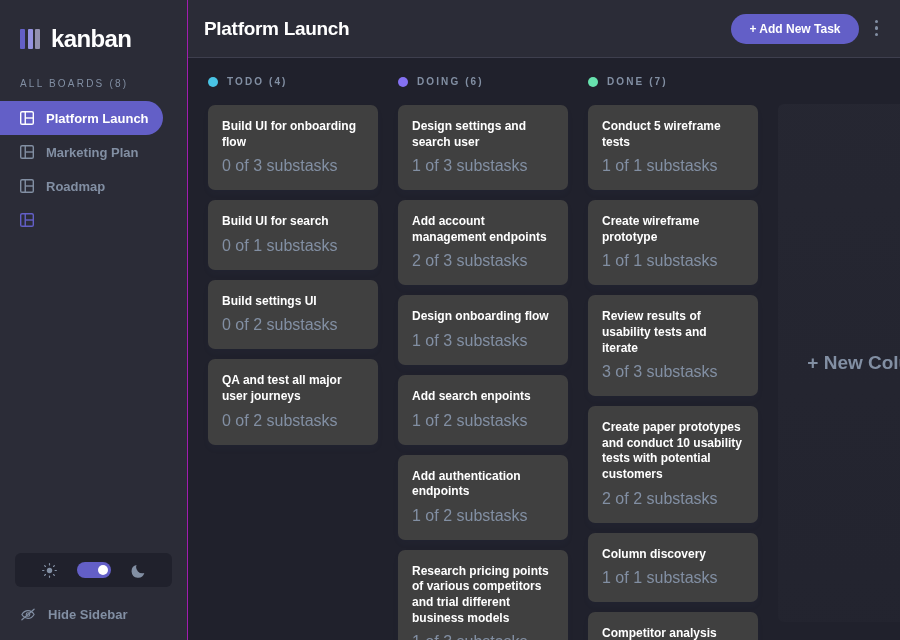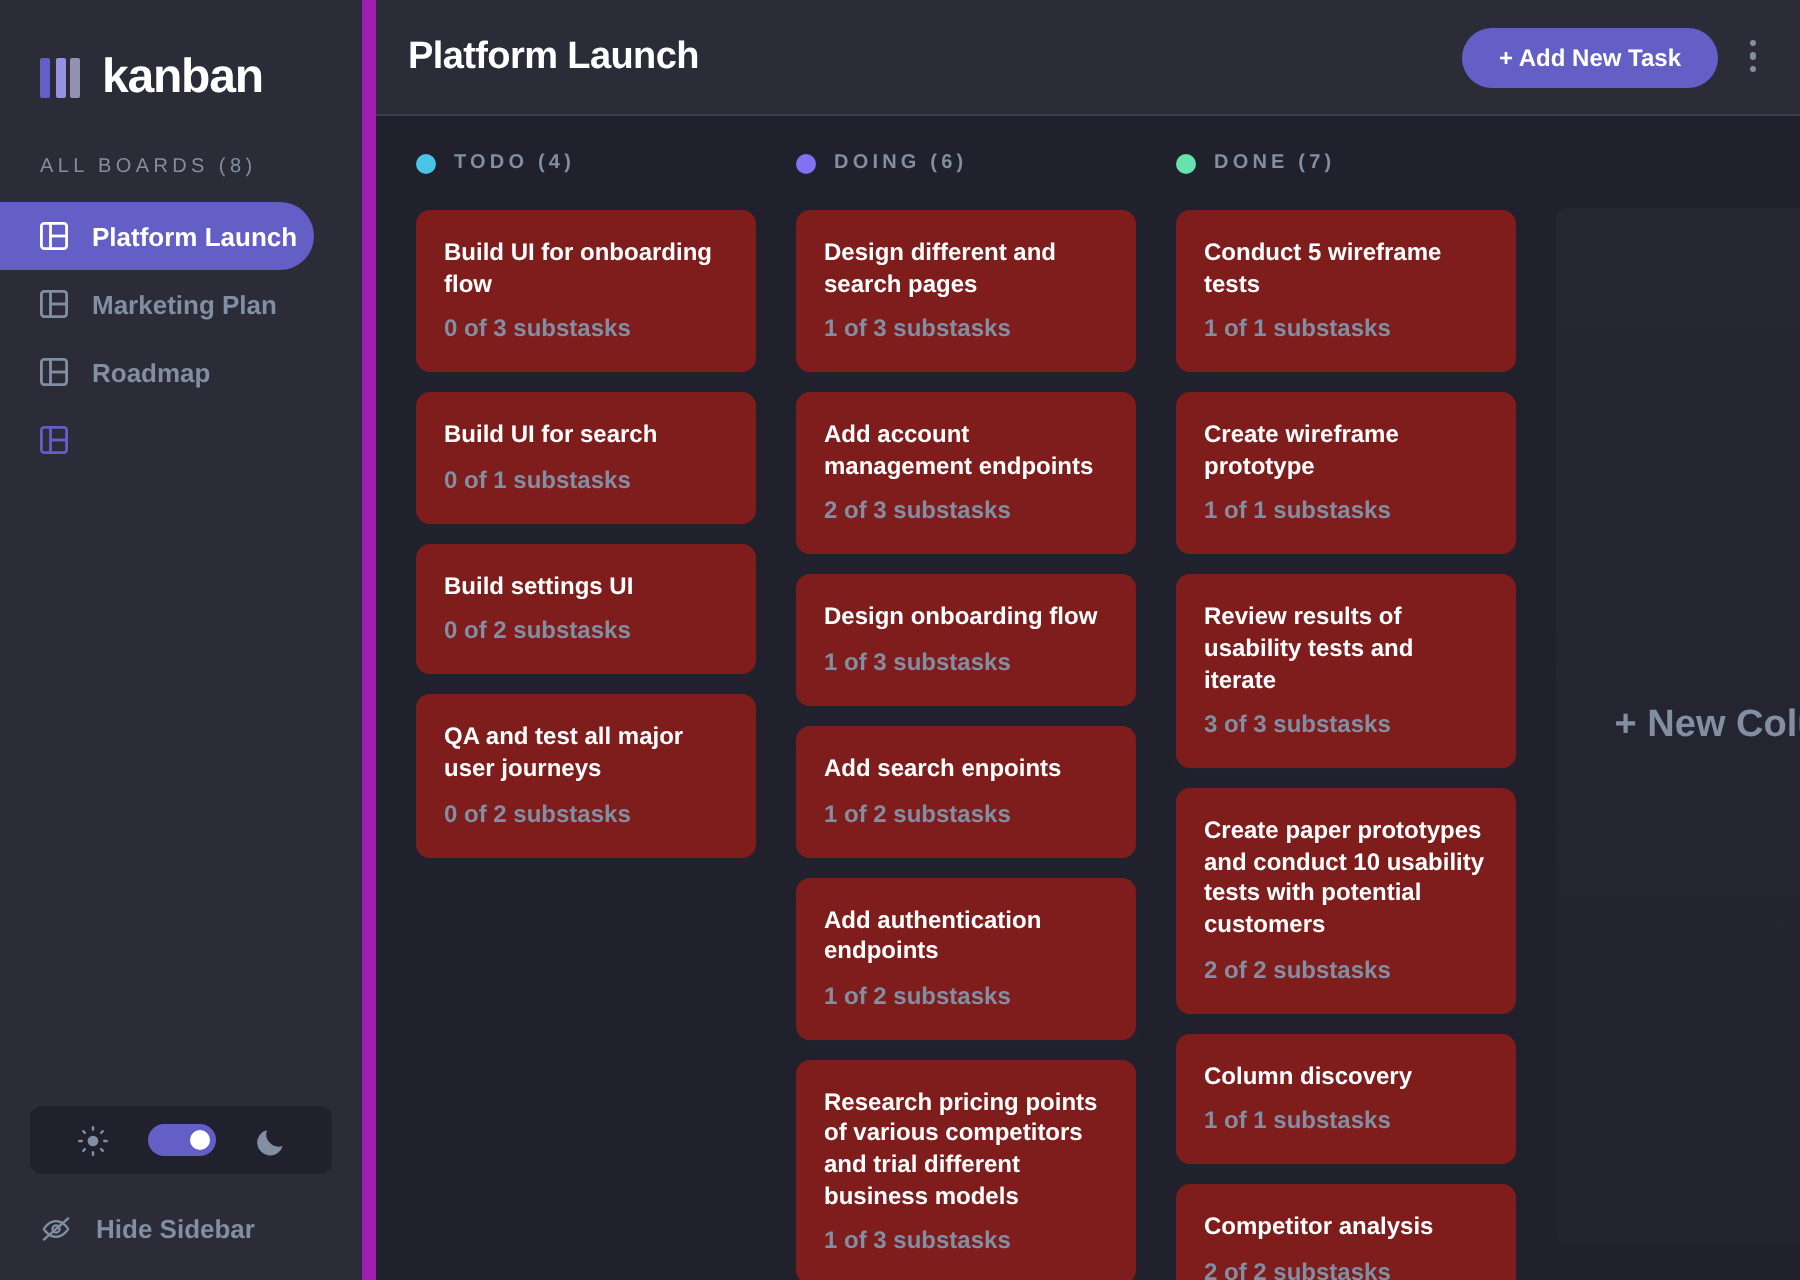--- a/index.html
+++ b/index.html
@@ -9,21 +9,21 @@
     background: #20212C;
     font-family: "Liberation Sans", sans-serif;
     -webkit-font-smoothing: antialiased;
   }
   .app { display: flex; width: 900px; height: 640px; }
 
   
   .sidebar {
     width: 188px; height: 640px;
     background: #2B2C37;
-    border-right: 7px solid #a21caf;
+    border-right: 1px solid #a21caf;
     display: flex; flex-direction: column;
     flex: 0 0 188px;
     position: relative;
   }
   .logo-row {
     display: flex; align-items: center; gap: 11px;
     padding: 20px 0 0 20px; height: 58px;
   }
   .logo-mark { display: flex; align-items: flex-end; gap: 2.5px; height: 20px; }
   .logo-mark i { display: block; width: 5px; border-radius: 1px; }
@@ -102,30 +102,30 @@
     display: flex; align-items: center; gap: 9px;
     padding-bottom: 18px;
   }
   .col-dot { width: 10px; height: 10px; border-radius: 50%; flex: 0 0 10px; }
   .col-name {
     color: #828FA3; font-size: 10px; font-weight: bold; letter-spacing: 2.1px;
     text-transform: uppercase; white-space: nowrap;
   }
   .card-list { display: flex; flex-direction: column; gap: 10px; }
   .card {
-    background: #7f1d1d; border-radius: 7px;
+    background: #404040; border-radius: 7px;
     padding: 14px 14px 15px 14px;
     box-shadow: 0 4px 6px rgba(54,78,126,0.05);
     cursor: pointer;
   }
   .card-title {
     color: #FFFFFF; font-size: 12px; font-weight: bold; line-height: 1.3;
   }
   .card-sub {
-    color: #828FA3; font-size: 12px; font-weight: bold; margin-top: 7px;
+    color: #828FA3; font-size: 16px; font-weight: normal; margin-top: 7px;
   }
 
   .new-column {
     width: 190px; flex: 0 0 190px; margin-left: 10px;
     margin-top: 28px; margin-bottom: 18px;
     border-radius: 6px;
     background: linear-gradient(180deg, #2B2C3780 0%, #2B2C3740 100%);
     display: flex; align-items: center; justify-content: center;
     cursor: pointer;
   }
@@ -267,21 +267,21 @@
         </div>
       </div>
 
       <div class="column">
         <div class="col-head">
           <span class="col-dot" style="background:#8471F2"></span>
           <span class="col-name">DOING (6)</span>
         </div>
         <div class="card-list">
           <div class="card">
-            <div class="card-title">Design different and search pages</div>
+            <div class="card-title">Design settings and search user</div>
             <div class="card-sub">1 of 3 substasks</div>
           </div>
           <div class="card">
             <div class="card-title">Add account management endpoints</div>
             <div class="card-sub">2 of 3 substasks</div>
           </div>
           <div class="card">
             <div class="card-title">Design onboarding flow</div>
             <div class="card-sub">1 of 3 substasks</div>
           </div>

